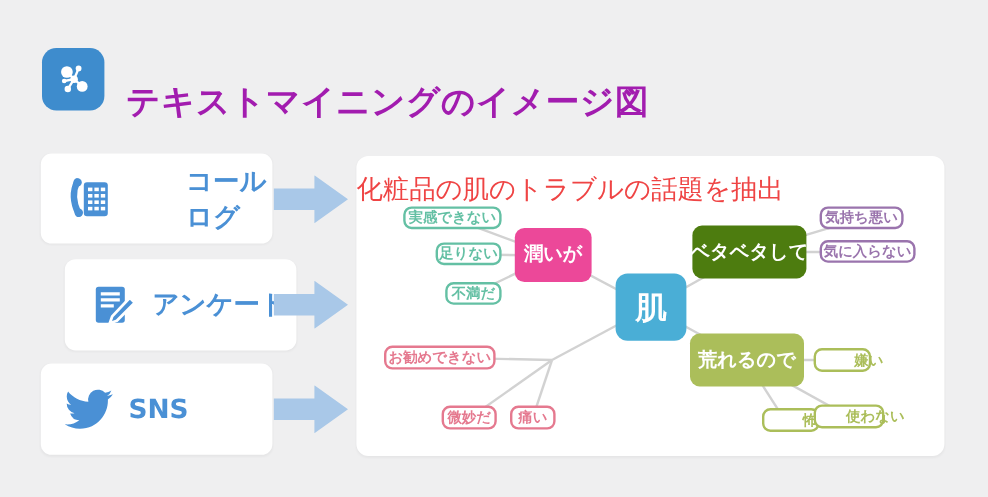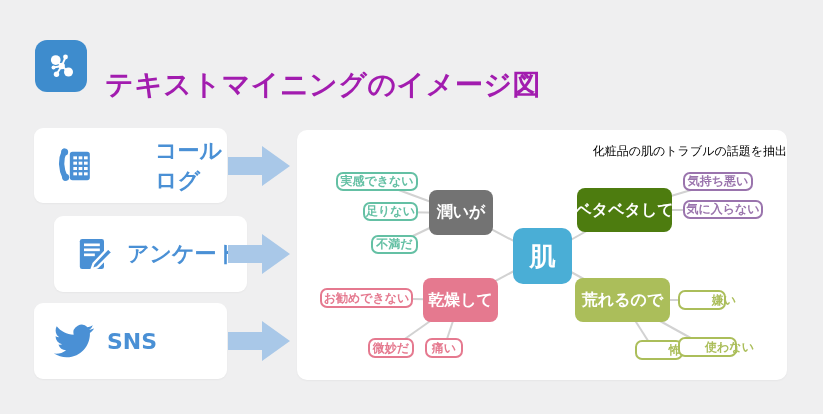--- a/index.html
+++ b/index.html
@@ -40,32 +40,32 @@
   .arrow2{top:234px;}
   .arrow3{top:321px;}
 
   
   .panel{
     position:absolute;left:297px;top:130px;width:490px;height:250px;
     background:#fff;border-radius:10px;
     box-shadow:0 1px 2px rgba(0,0,0,.04);
   }
   .panel-title{
-    position:absolute;left:0;right:0;top:13px;text-align:right;
-    font-size:12px;color:#000000;font-weight:500;
+    position:absolute;left:0;right:0;top:13px;text-align:left;
+    font-size:22px;color:#ef4444;font-weight:500;
   }
   .edges{position:absolute;left:0;top:0;width:490px;height:250px;}
 
   .node{position:absolute;display:flex;align-items:center;justify-content:center;
         box-sizing:border-box;white-space:nowrap;}
   .branch{border-radius:8px;color:#fff;font-weight:bold;font-size:16px;}
   .center-node{border-radius:10px;color:#fff;font-weight:bold;font-size:26px;background:#4aaed6;}
   .leaf{background:#fff;border:2px solid;border-radius:7px;font-size:12px;font-weight:bold;}
 
-  .bg-t{background:#737373;} .bg-p{background:#4d7c0f;}
+  .bg-t{background:#ec4899;} .bg-p{background:#4d7c0f;}
   .bg-k{background:#e5798f;} .bg-o{background:#abbe5a;}
   .lf-t{border-color:#64c0a4;color:#64c0a4;}
   .lf-p{border-color:#9a74ad;color:#9a74ad;}
   .lf-k{border-color:#e5798f;color:#e5798f;}
   .lf-o{border-color:#abbe5a;color:#abbe5a;padding-left:44px;}
 
   
   .n-uruoi   {left:132px;top:60px;width:64px;height:45px;}
   .n-beta    {left:280px;top:58px;width:95px;height:44px;}
   .n-hada    {left:216px;top:98px;width:59px;height:56px;}
@@ -188,21 +188,20 @@
         <line x1="325" y1="170" x2="399" y2="170"></line>
         <line x1="325" y1="170" x2="355" y2="217"></line>
         <line x1="325" y1="170" x2="410" y2="217"></line>
       </g>
     </svg>
 
     <div class="node center-node n-hada">肌</div>
 
     <div class="node branch bg-t n-uruoi">潤いが</div>
     <div class="node branch bg-p n-beta">ベタベタして</div>
-    <div class="node branch bg-k n-kansou">乾燥して</div>
     <div class="node branch bg-o n-areru">荒れるので</div>
 
     <div class="node leaf lf-t n-jitsukan">実感できない</div>
     <div class="node leaf lf-t n-tarinai">足りない</div>
     <div class="node leaf lf-t n-fuman">不満だ</div>
 
     <div class="node leaf lf-p n-kimochi">気持ち悪い</div>
     <div class="node leaf lf-p n-kiniira">気に入らない</div>
 
     <div class="node leaf lf-k n-osusume">お勧めできない</div>

